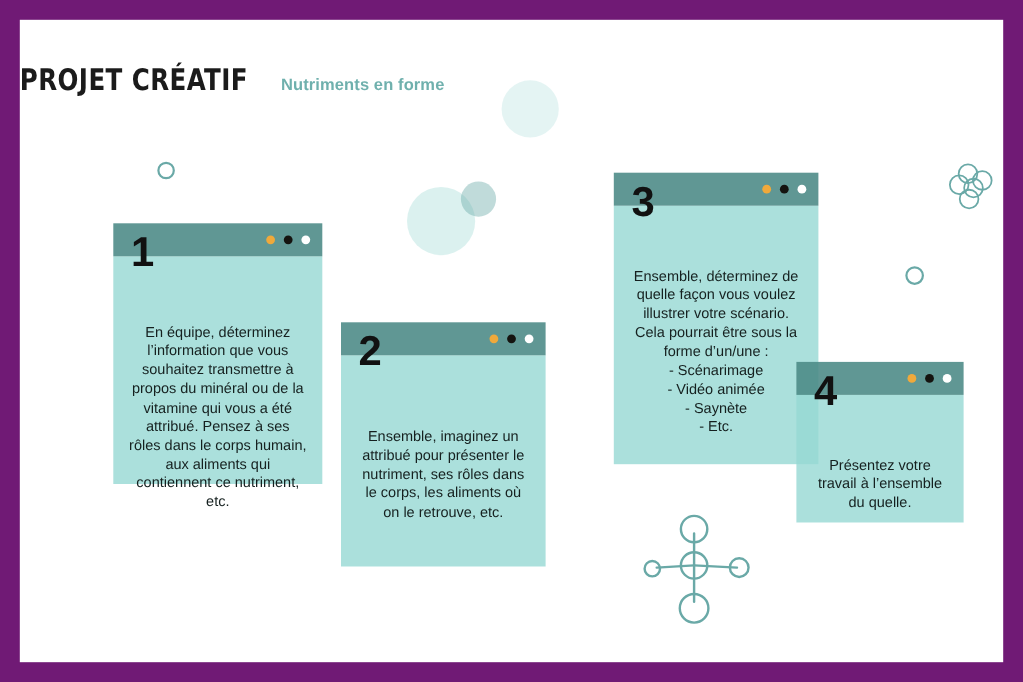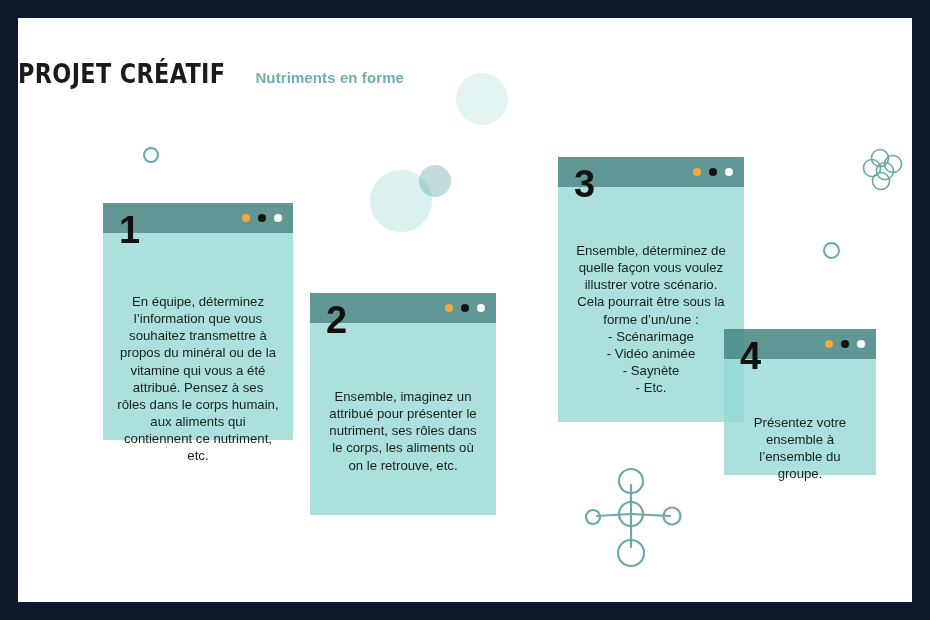--- a/index.html
+++ b/index.html
@@ -4,21 +4,21 @@
 <style>
   html, body {
     margin: 0;
     padding: 0;
     background: #ffffff;
   }
   #slide {
     position: relative;
     width: 930px;
     height: 620px;
-    background: #0f172a;
+    background: #701a75;
     overflow: hidden;
     font-family: "Liberation Sans", sans-serif;
   }
   #canvas {
     position: absolute;
     left: 18px;
     top: 18px;
     width: 894px;
     height: 584px;
     background: #ffffff;
@@ -231,17 +231,17 @@
     <div class="card" id="card-4">
       <div class="card-body"></div>
       <div class="card-bar">
         <div class="dots">
           <span class="dot dot-amber"></span>
           <span class="dot dot-black"></span>
           <span class="dot dot-white"></span>
         </div>
       </div>
       <div class="card-num">4</div>
-      <div class="card-text">Présentez votre ensemble à l’ensemble du groupe.</div>
+      <div class="card-text">Présentez votre travail à l’ensemble du quelle.</div>
     </div>
 
   </div>
 </div>
 
 </body></html>

